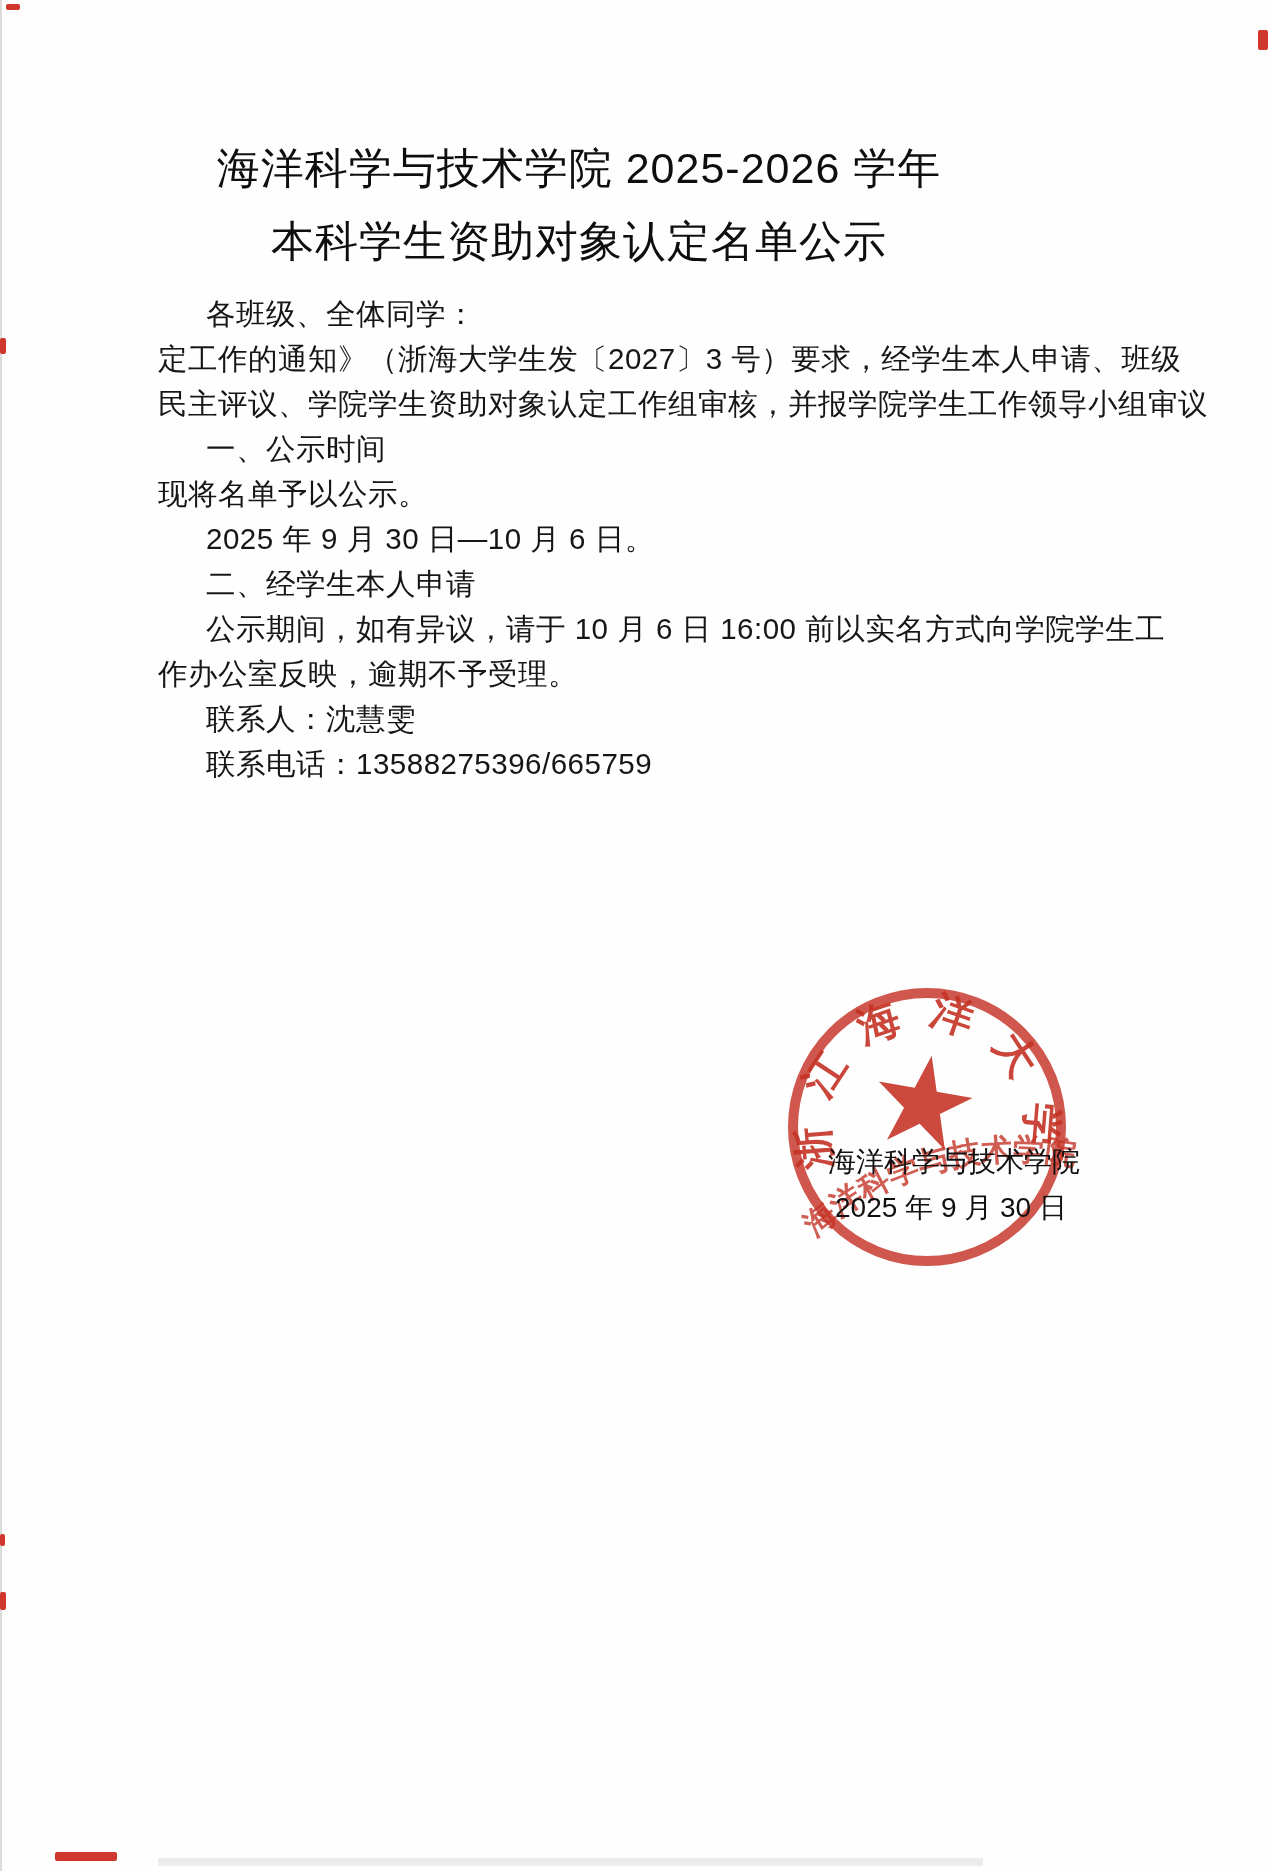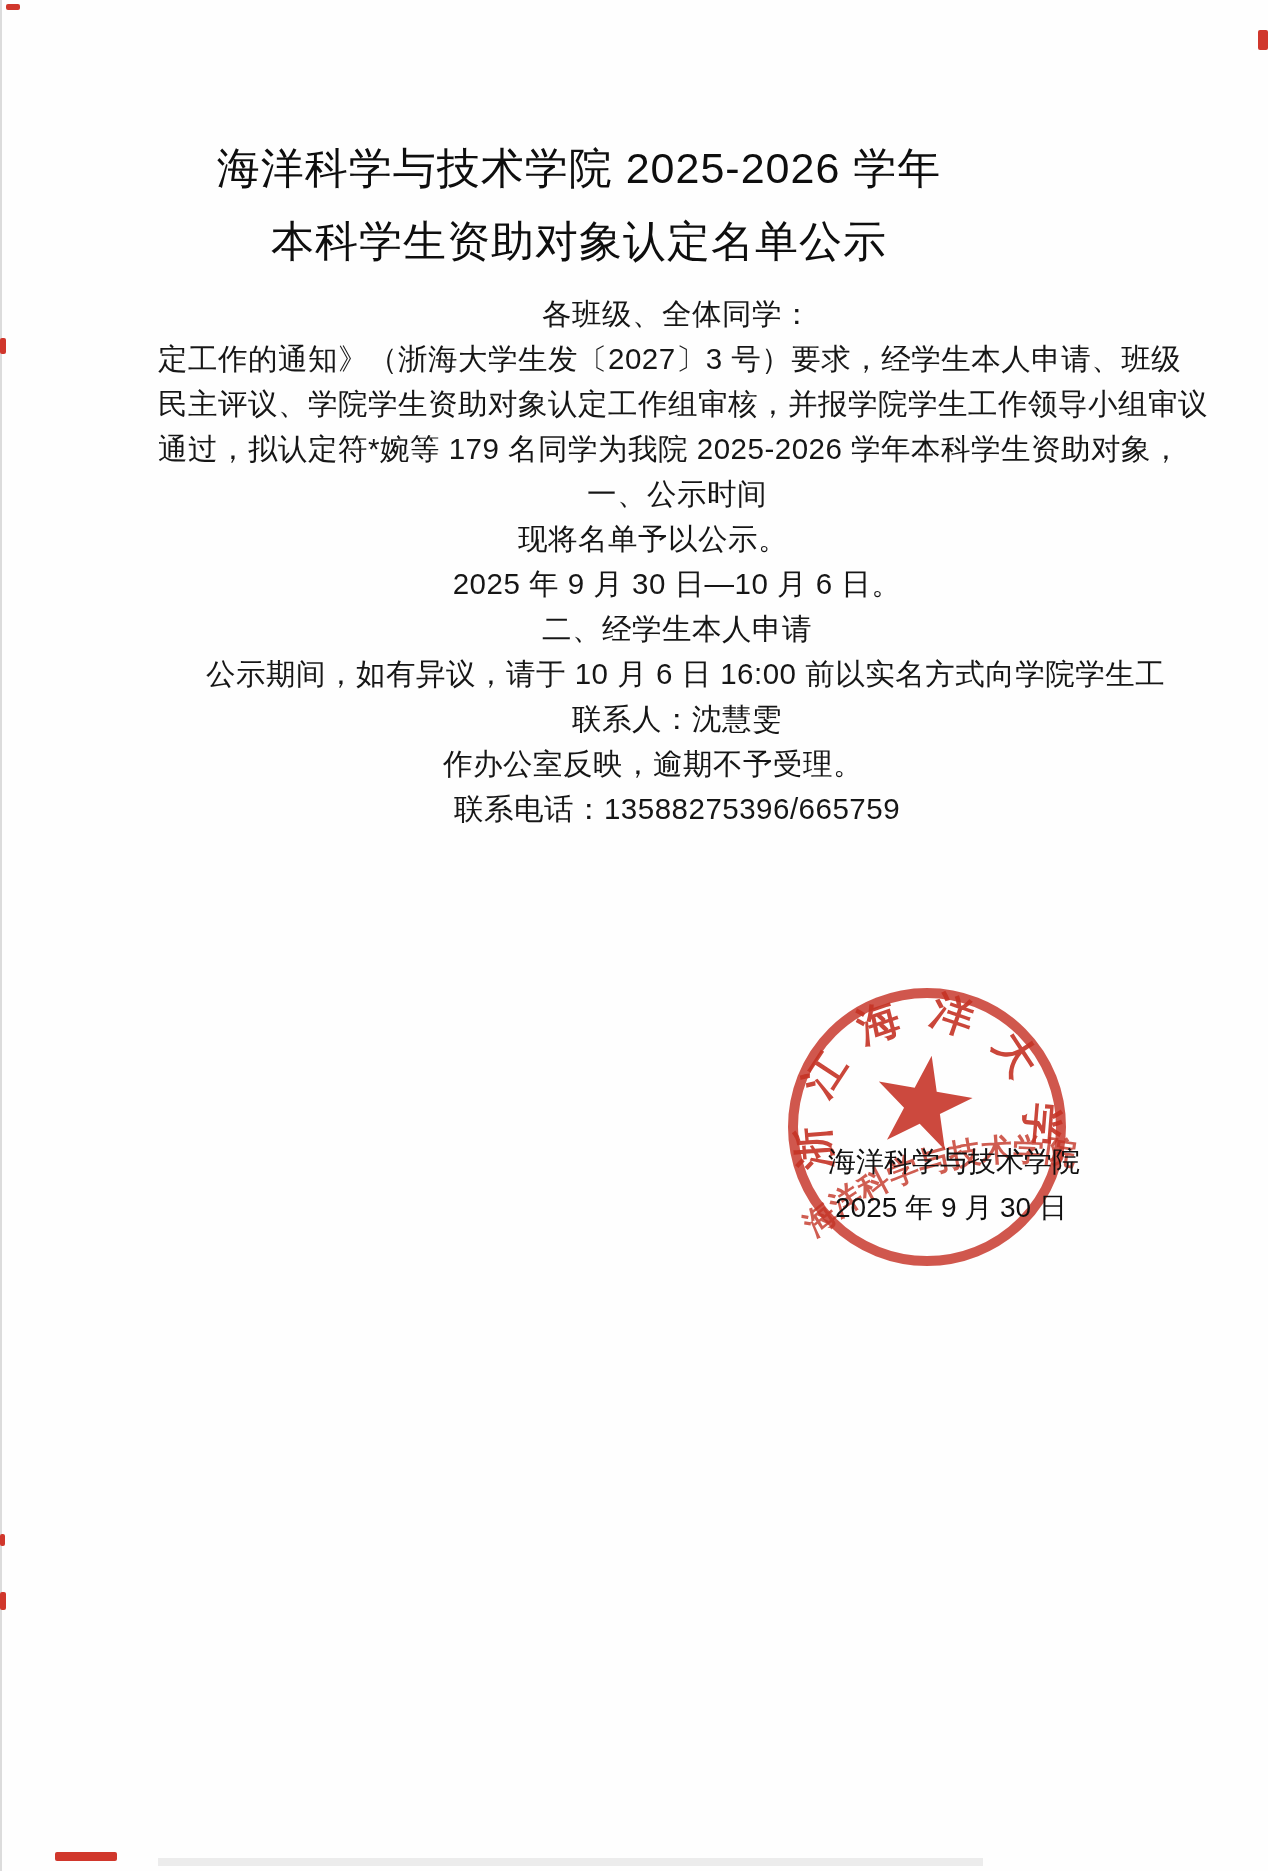--- a/index.html
+++ b/index.html
@@ -24,21 +24,21 @@
 
   .title-block {
     position:absolute; top:132px; left:124px; width:910px;
     text-align:center; font-weight:normal;
     font-size:43px; line-height:73px; letter-spacing:1px;
     color:#0e0e0e; white-space:nowrap;
   }
   .body-block {
     position:absolute; top:291px; left:158px; width:990px;
     font-size:29.5px; line-height:45px; letter-spacing:.5px;
-    font-weight:500; color:#161616;text-align:center;
+    font-weight:500; color:#161616;
   }
   .line { white-space:nowrap; }
   .line.indent { padding-left:48px; }
 
   .signature-block {
     position:absolute; top:1139px; left:828px; width:246px;
     text-align:center; font-size:28px; line-height:46px;
     font-weight:500; color:#101010; z-index:4; white-space:nowrap;
   }
   .stamp {
@@ -62,28 +62,27 @@
 
   <div class="title-block">
     <div>海洋科学与技术学院 2025-2026 学年</div>
     <div>本科学生资助对象认定名单公示</div>
   </div>
 
   <div class="body-block">
     <div class="line indent">各班级、全体同学：</div>
     <div class="line">定工作的通知》（浙海大学生发〔2027〕3 号）要求，经学生本人申请、班级</div>
     <div class="line">民主评议、学院学生资助对象认定工作组审核，并报学院学生工作领导小组审议</div>
-    <div class="line">通过，拟认定符*婉等 179 名同学为我院 2025-2026 学年本科学生资助对象，</div>
     <div class="line indent">一、公示时间</div>
     <div class="line">现将名单予以公示。</div>
     <div class="line indent">2025 年 9 月 30 日—10 月 6 日。</div>
     <div class="line indent">二、经学生本人申请</div>
     <div class="line indent">公示期间，如有异议，请于 10 月 6 日 16:00 前以实名方式向学院学生工</div>
+    <div class="line">作办公室反映，逾期不予受理。</div>
     <div class="line indent">联系人：沈慧雯</div>
-    <div class="line">作办公室反映，逾期不予受理。</div>
     <div class="line indent">联系电话：13588275396/665759</div>
   </div>
 
   <svg class="stamp" viewBox="0 0 292 292" xmlns="http://www.w3.org/2000/svg">
     <defs>
       <path id="arcTop" d="M 52 180 A 100 100 0 1 1 240 180"></path>
       <path id="arcBottom" d="M 36 240 A 300 300 0 0 1 288 198"></path>
     </defs>
     <circle cx="146" cy="146" r="134" fill="none" stroke="#c8392e" stroke-width="10" opacity="0.85"></circle>
     <path d="M0,-50 L11.2,-15.5 L47.6,-15.5 L18.2,5.9 L29.4,40.5 L0,19.1 L-29.4,40.5 L-18.2,5.9 L-47.6,-15.5 L-11.2,-15.5 Z" transform="translate(142,124) rotate(10)" fill="#c8392e" opacity="0.92"></path>

